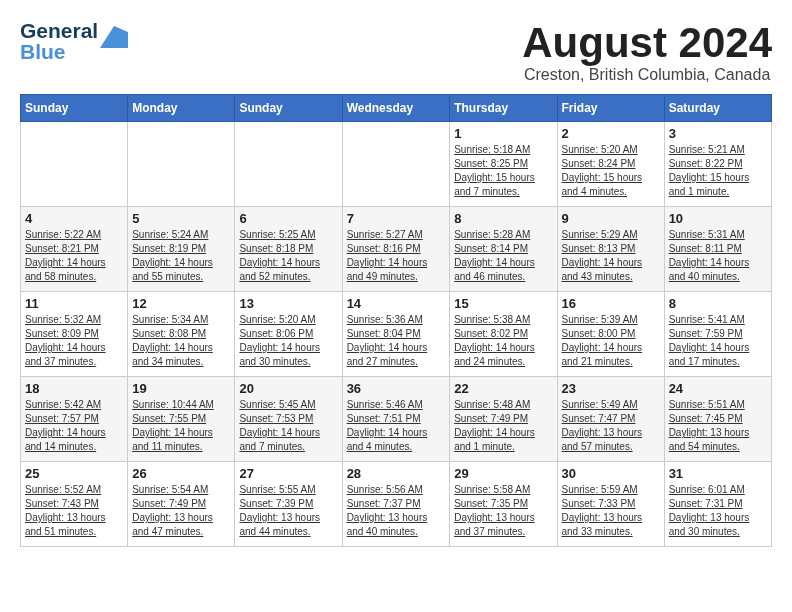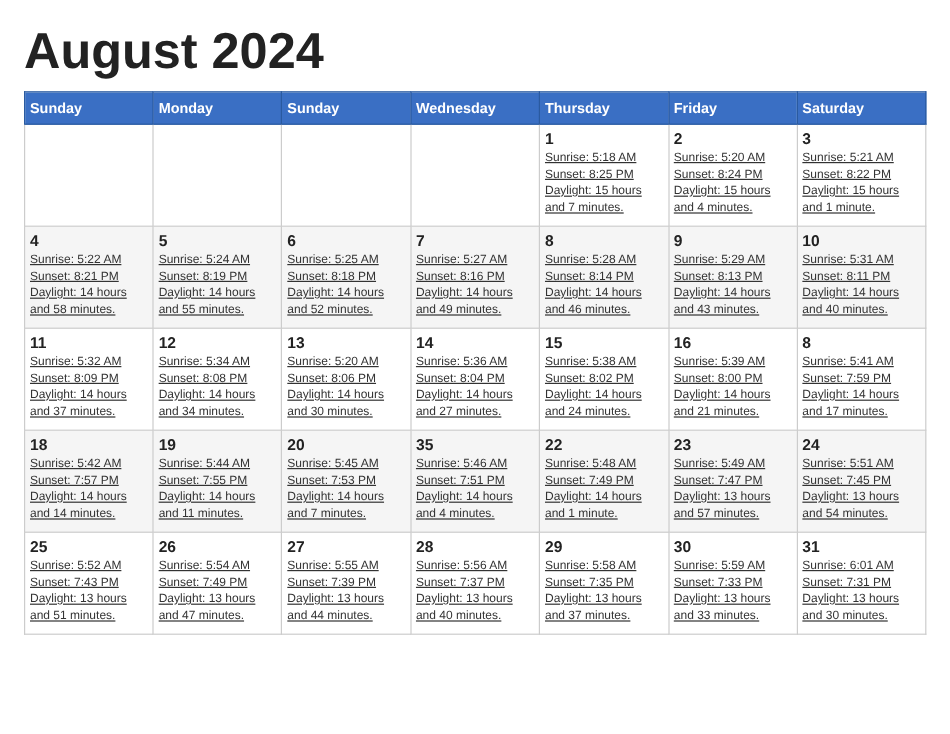--- a/index.html
+++ b/index.html
@@ -70,22 +70,34 @@
       font-size: 10px;
       color: #333;
       line-height: 1.4;
       text-decoration: underline;
     }
   </style>
 </head>
 <body>
 
 <div class="header">
+  <div class="logo">
+    <div style="display:flex; align-items:center;">
+      <div style="display:flex; flex-direction:column; line-height:1;">
+        <span style="font-size:21px; font-weight:bold; color:#1a3a5c;">General</span>
+        <span style="font-size:21px; font-weight:bold; color:#4a90d9;">Blue</span>
+      </div>
+      <svg width="28" height="22" viewBox="0 0 28 22" style="margin-left:2px; margin-top:-8px;">
+        <polygon points="0,22 28,22 28,6 14,0" fill="#4a90d9"></polygon>
+      </svg>
+    </div>
+  </div>
   <div class="title-area">
     <div class="month-title">August 2024</div>
+    <div class="location">Creston, British Columbia, Canada</div>
   </div>
 </div>
 
 <table class="calendar">
   <thead>
     <tr>
     <th>Sunday</th>
         <th>Monday</th>
         <th>Sunday</th>
         <th>Wednesday</th>
@@ -227,34 +239,34 @@
       <tr>
         <td>
           <span class="day-number">18</span>
           <div class="day-info">Sunrise: 5:42 AM
 Sunset: 7:57 PM
 Daylight: 14 hours
 and 14 minutes.</div>
         </td>
         <td>
           <span class="day-number">19</span>
-          <div class="day-info">Sunrise: 5:44 AM
+          <div class="day-info">Sunrise: 10:44 AM
 Sunset: 7:55 PM
 Daylight: 14 hours
 and 11 minutes.</div>
         </td>
         <td>
           <span class="day-number">20</span>
           <div class="day-info">Sunrise: 5:45 AM
 Sunset: 7:53 PM
 Daylight: 14 hours
 and 7 minutes.</div>
         </td>
         <td>
-          <span class="day-number">35</span>
+          <span class="day-number">36</span>
           <div class="day-info">Sunrise: 5:46 AM
 Sunset: 7:51 PM
 Daylight: 14 hours
 and 4 minutes.</div>
         </td>
         <td>
           <span class="day-number">22</span>
           <div class="day-info">Sunrise: 5:48 AM
 Sunset: 7:49 PM
 Daylight: 14 hours

